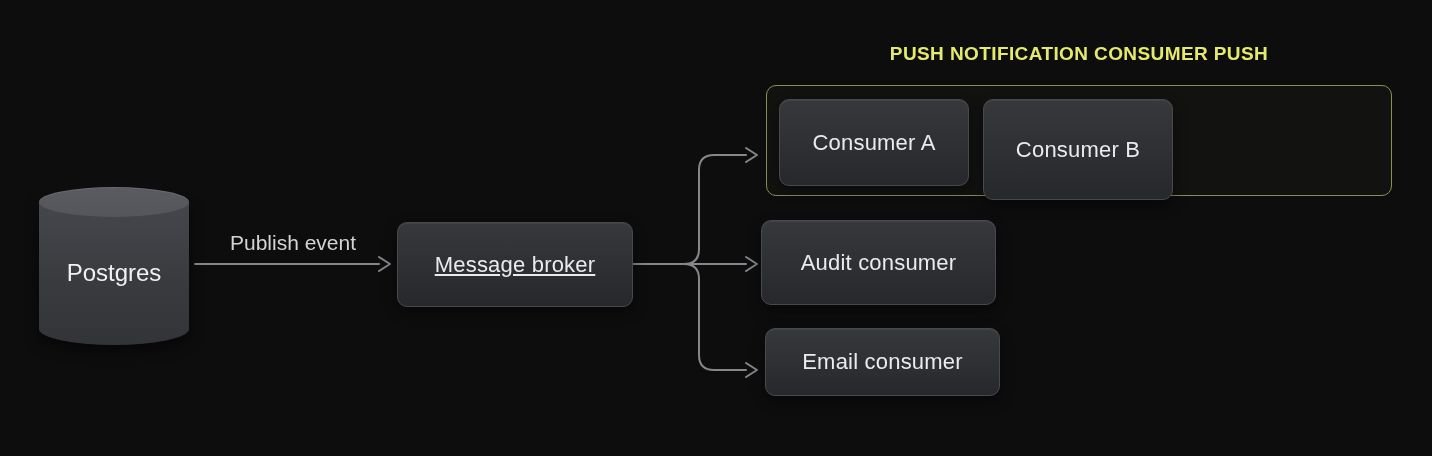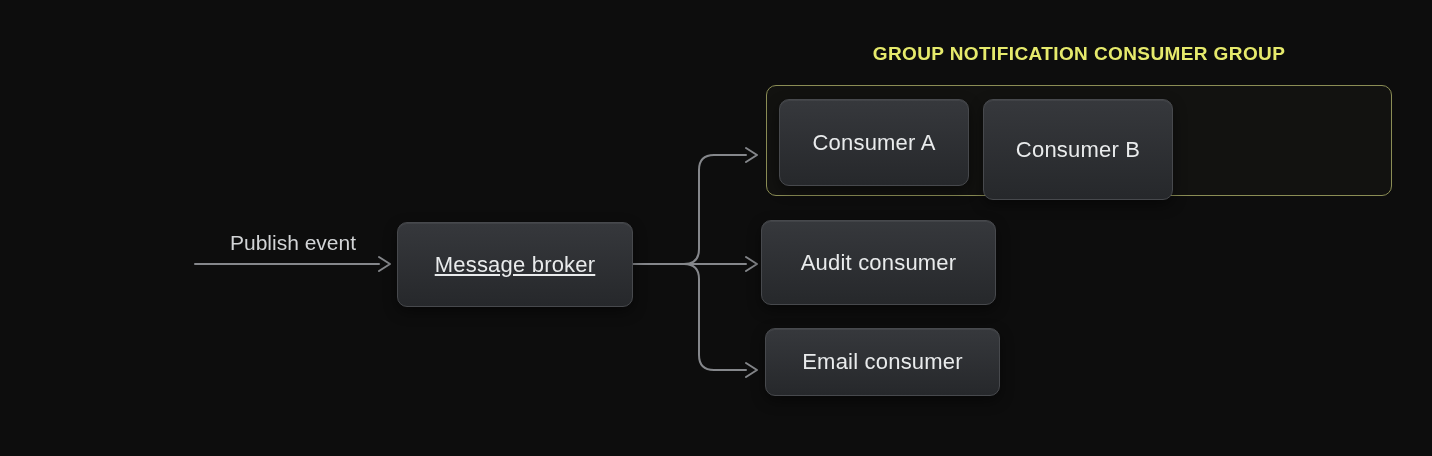--- a/index.html
+++ b/index.html
@@ -121,28 +121,33 @@
     <path d="M 633 264 L 684 264 Q 699 264 699 249 L 699 170 Q 699 155 714 155 L 746 155"></path>
     <path d="M 746 148 L 757 155 L 746 162"></path>
 
     <path d="M 633 264 H 746"></path>
     <path d="M 746 257 L 757 264 L 746 271"></path>
 
     <path d="M 633 264 L 684 264 Q 699 264 699 279 L 699 355 Q 699 370 714 370 L 746 370"></path>
     <path d="M 746 363 L 757 370 L 746 377"></path>
   </svg>
 
+  <div class="cylinder">
+    <div class="cylinder-body"></div>
+    <div class="cylinder-top"></div>
+    <div class="cylinder-label">Postgres</div>
+  </div>
 
   <div class="edge-label">Publish event</div>
 
   <div class="node node-broker">
     <span>Message broker</span>
   </div>
 
-  <div class="group-title">GROUP NOTIFICATION CONSUMER GROUP</div>
+  <div class="group-title">PUSH NOTIFICATION CONSUMER PUSH</div>
   <div class="group-box"></div>
 
   <div class="node node-consumer-a">
     <span>Consumer A</span>
   </div>
   <div class="node node-consumer-b">
     <span>Consumer B</span>
   </div>
 
   <div class="node node-audit">

